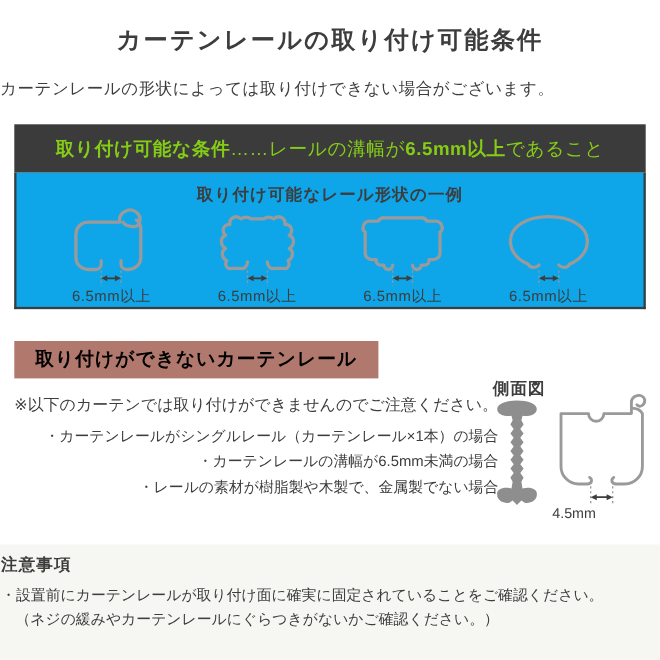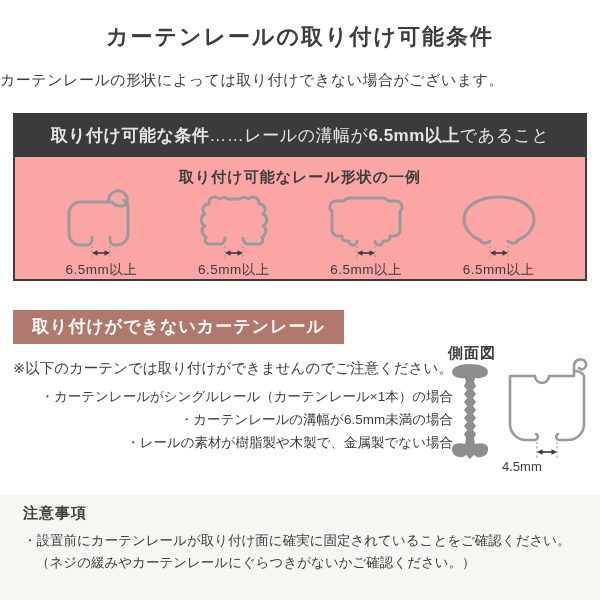--- a/index.html
+++ b/index.html
@@ -25,31 +25,31 @@
   .page-subtitle{
     top:71px;left:0;width:600px;
     text-align:left;
     font-size:15px;
     letter-spacing:0.5px;
   }
   
   .cond-bar{
     top:113px;left:13px;width:574px;height:44px;
     background:var(--bar-bg,#3b3b3b);
-    color:#e5e5e5;
+    color:#84cc16;
     display:flex;align-items:center;justify-content:center;
     font-size:17px;letter-spacing:0.5px;
     box-sizing:border-box;
   }
   .cond-bar .b{font-weight:bold;}
   .cond-box{
     top:157px;left:13px;width:574px;height:124px;
     border:2px solid #3c3c3c;border-top:none;
     box-sizing:border-box;
-    background:#fca5a5;
+    background:#0ea5e9;
   }
   .examples-title{
     margin-top:11px;
     text-align:center;
     font-size:15px;font-weight:bold;
     letter-spacing:1px;
   }
   .rail-row{
     display:flex;
     justify-content:space-evenly;
@@ -63,21 +63,21 @@
   .rail-cell svg{display:block;}
   .rail-dim-label{
     font-size:13.5px;
     margin-top:-2px;
     letter-spacing:0.5px;
   }
   
   .ng-badge{
     top:310px;left:13px;height:34px;
     background:var(--badge-bg,#b1796d);
-    color:#ffffff;
+    color:#000000;
     font-size:17px;font-weight:bold;
     letter-spacing:1px;
     line-height:34px;
     padding:0 19px;
   }
   .ng-note{
     top:359px;left:13px;
     font-size:14.5px;
   }
   .ng-list{
@@ -96,21 +96,21 @@
   .railside-dim{
     top:459px;left:502px;width:90px;
     text-align:left;
     font-size:13px;
   }
   
   .cautions{
     top:495px;left:0;width:600px;height:105px;
     background:var(--bottom-bg,#f6f6f3);
     box-sizing:border-box;
-    padding:9px 13px 0 23px;
+    padding:9px 13px 0 1px;
   }
   .cautions-heading{
     font-size:15px;font-weight:bold;
     letter-spacing:1px;
   }
   .cautions-list{
     margin-top:7px;
     font-size:13.5px;
     line-height:22px;
   }

